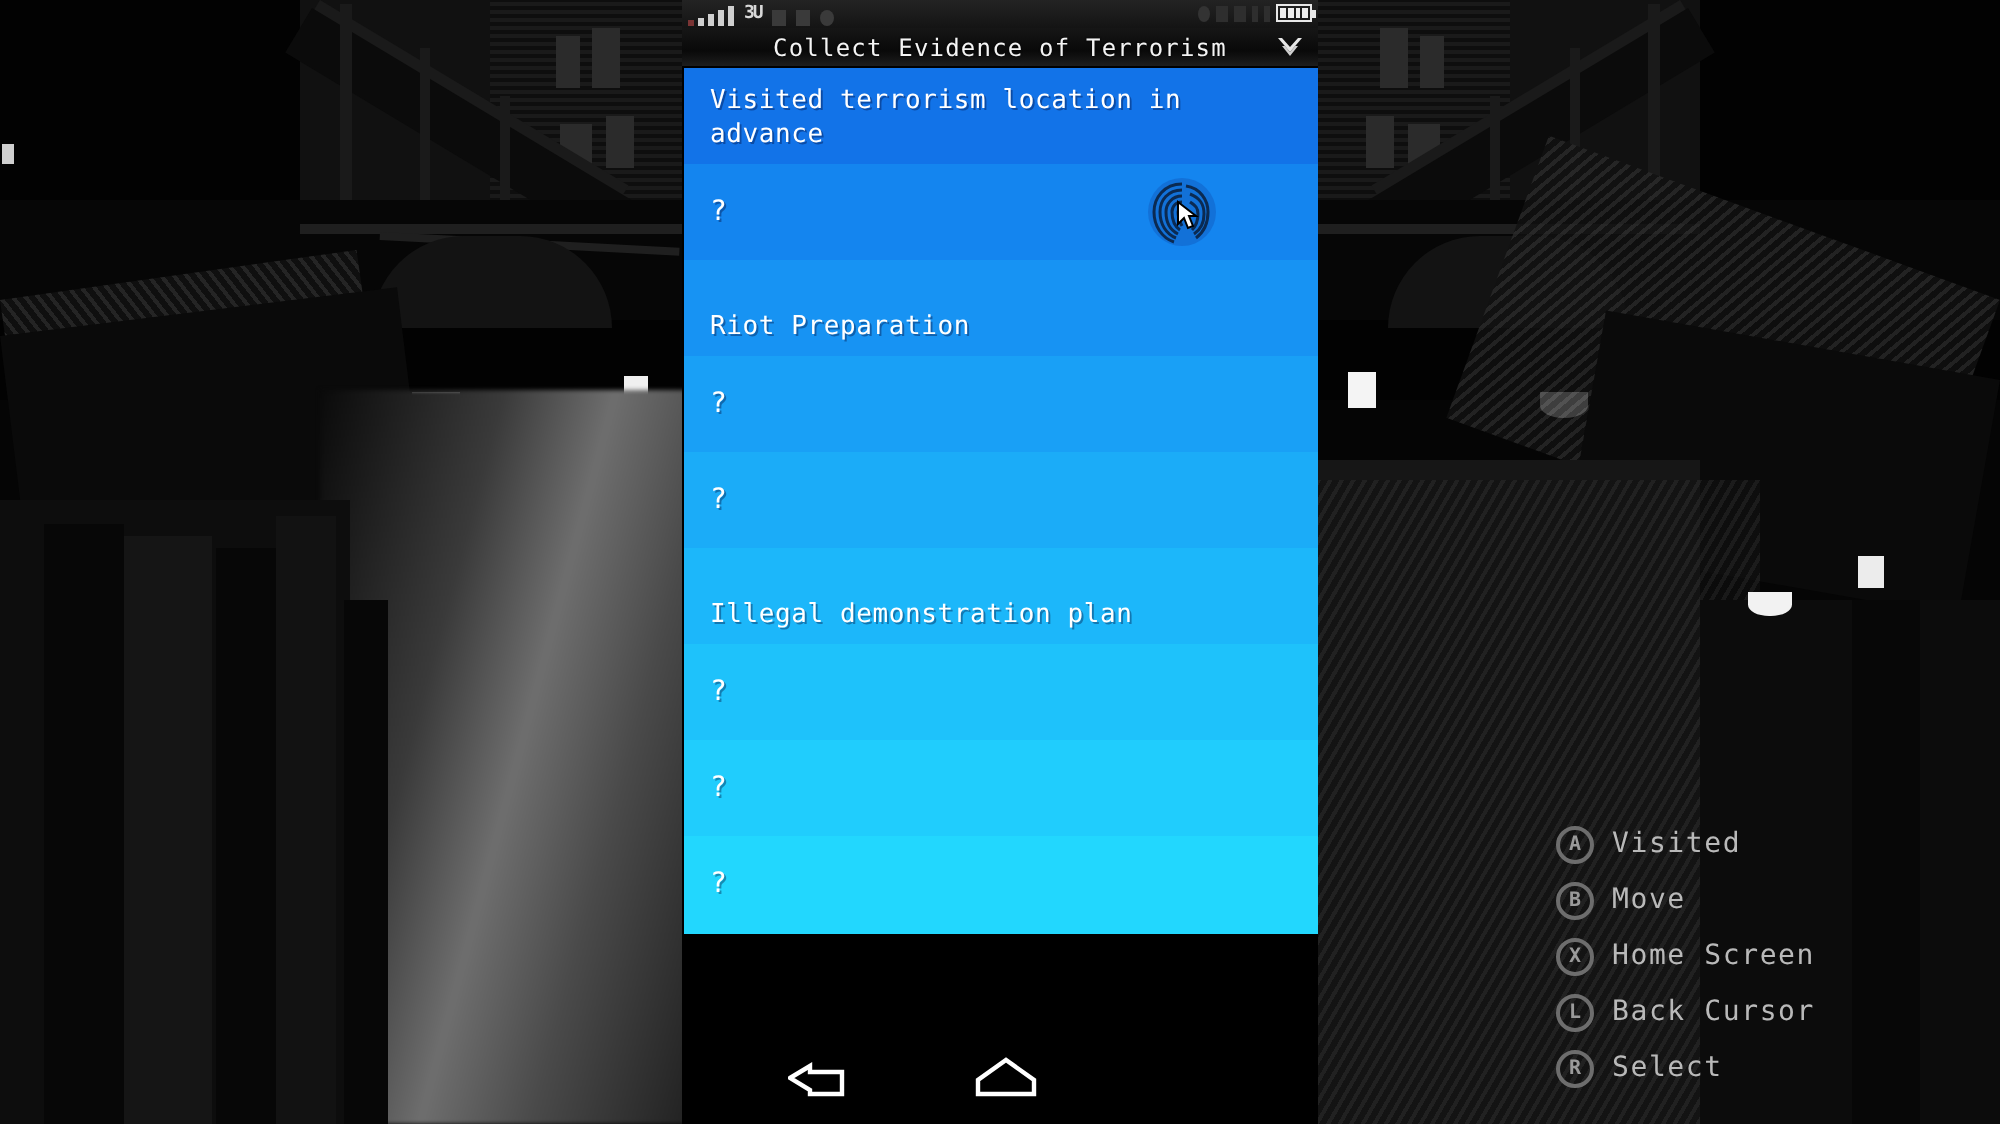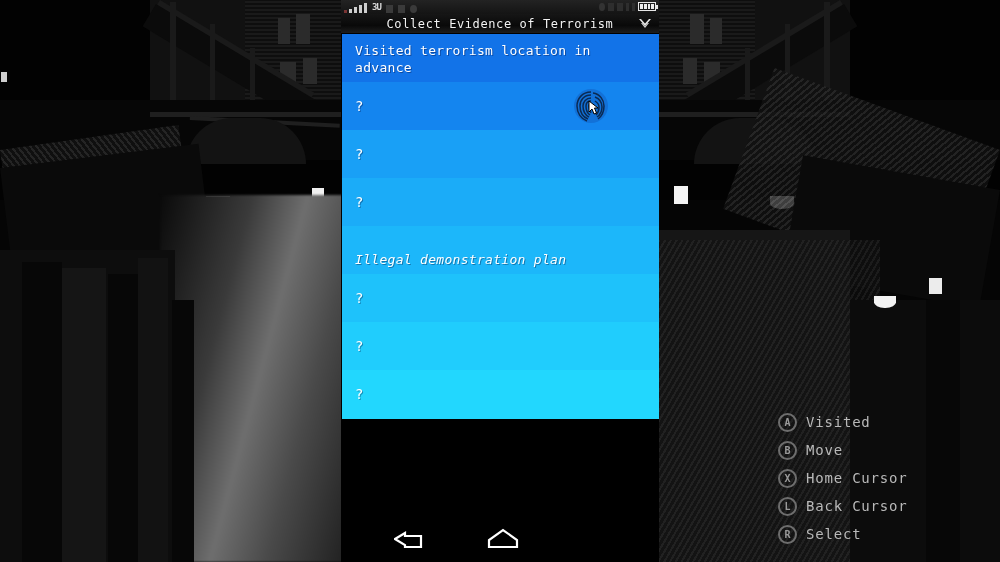--- a/index.html
+++ b/index.html
@@ -202,28 +202,31 @@
               <path d="M18 10 C13 10 10 14 10 18 C10 23 12 27 16 29"></path>
               <path d="M18 13 C15 13 13 15 13 18 C13 22 14 25 17 27"></path>
               <path d="M18 16 C17 16 16 17 16 18 C16 21 17 23 18 25"></path>
               <path d="M20 5 C27 6 31 12 31 18 C31 23 29 28 25 31"></path>
               <path d="M22 9 C27 11 29 14 29 19 C29 24 27 27 24 29"></path>
               <path d="M22 13 C25 15 26 16 26 19 C26 23 25 25 23 27"></path>
             </g>
             <path d="M16 13 L16 24 L19 21 L21 26 L23.5 25 L21.5 20 L25 20 Z" fill="#ffffff" stroke="#000" stroke-width="1"></path>
           </svg>
         </div>
+        <div class="row" style="background: rgb(23, 147, 243); height: 48px;">
+          <span class="lbl" style="max-width: 245px; display: block;">Riot Preparation</span>
+        </div>
         <div class="row unknown" style="background: rgb(25, 160, 246); height: 48px;">
           <span class="lbl">?</span>
         </div>
         <div class="row unknown" style="background: rgb(27, 172, 248); height: 48px;">
           <span class="lbl">?</span>
         </div>
         <div class="row" style="background: rgb(28, 183, 250); height: 48px;">
-          <span class="lbl" style="max-width: 245px; display: block; font-style: italic;">Illegal demonstration plan</span>
+          <span class="lbl" style="max-width: 245px; display: block;">Illegal demonstration plan</span>
         </div>
         <div class="row unknown" style="background: rgb(30, 194, 251); height: 48px;">
           <span class="lbl">?</span>
         </div>
         <div class="row unknown" style="background: rgb(32, 205, 253); height: 48px;">
           <span class="lbl">?</span>
         </div>
         <div class="row unknown" style="background: rgb(34, 215, 254); height: 49px;">
           <span class="lbl">?</span>
         </div>
@@ -243,21 +246,21 @@
       <div class="hint">
         <span class="btnglyph">A</span>
         <span class="hintlbl">Visited</span>
       </div>
       <div class="hint">
         <span class="btnglyph">B</span>
         <span class="hintlbl">Move</span>
       </div>
       <div class="hint">
         <span class="btnglyph">X</span>
-        <span class="hintlbl">Home Cursor</span>
+        <span class="hintlbl">Home Screen</span>
       </div>
       <div class="hint">
         <span class="btnglyph">L</span>
         <span class="hintlbl">Back Cursor</span>
       </div>
       <div class="hint">
         <span class="btnglyph">R</span>
         <span class="hintlbl">Select</span>
       </div>
     </div>

